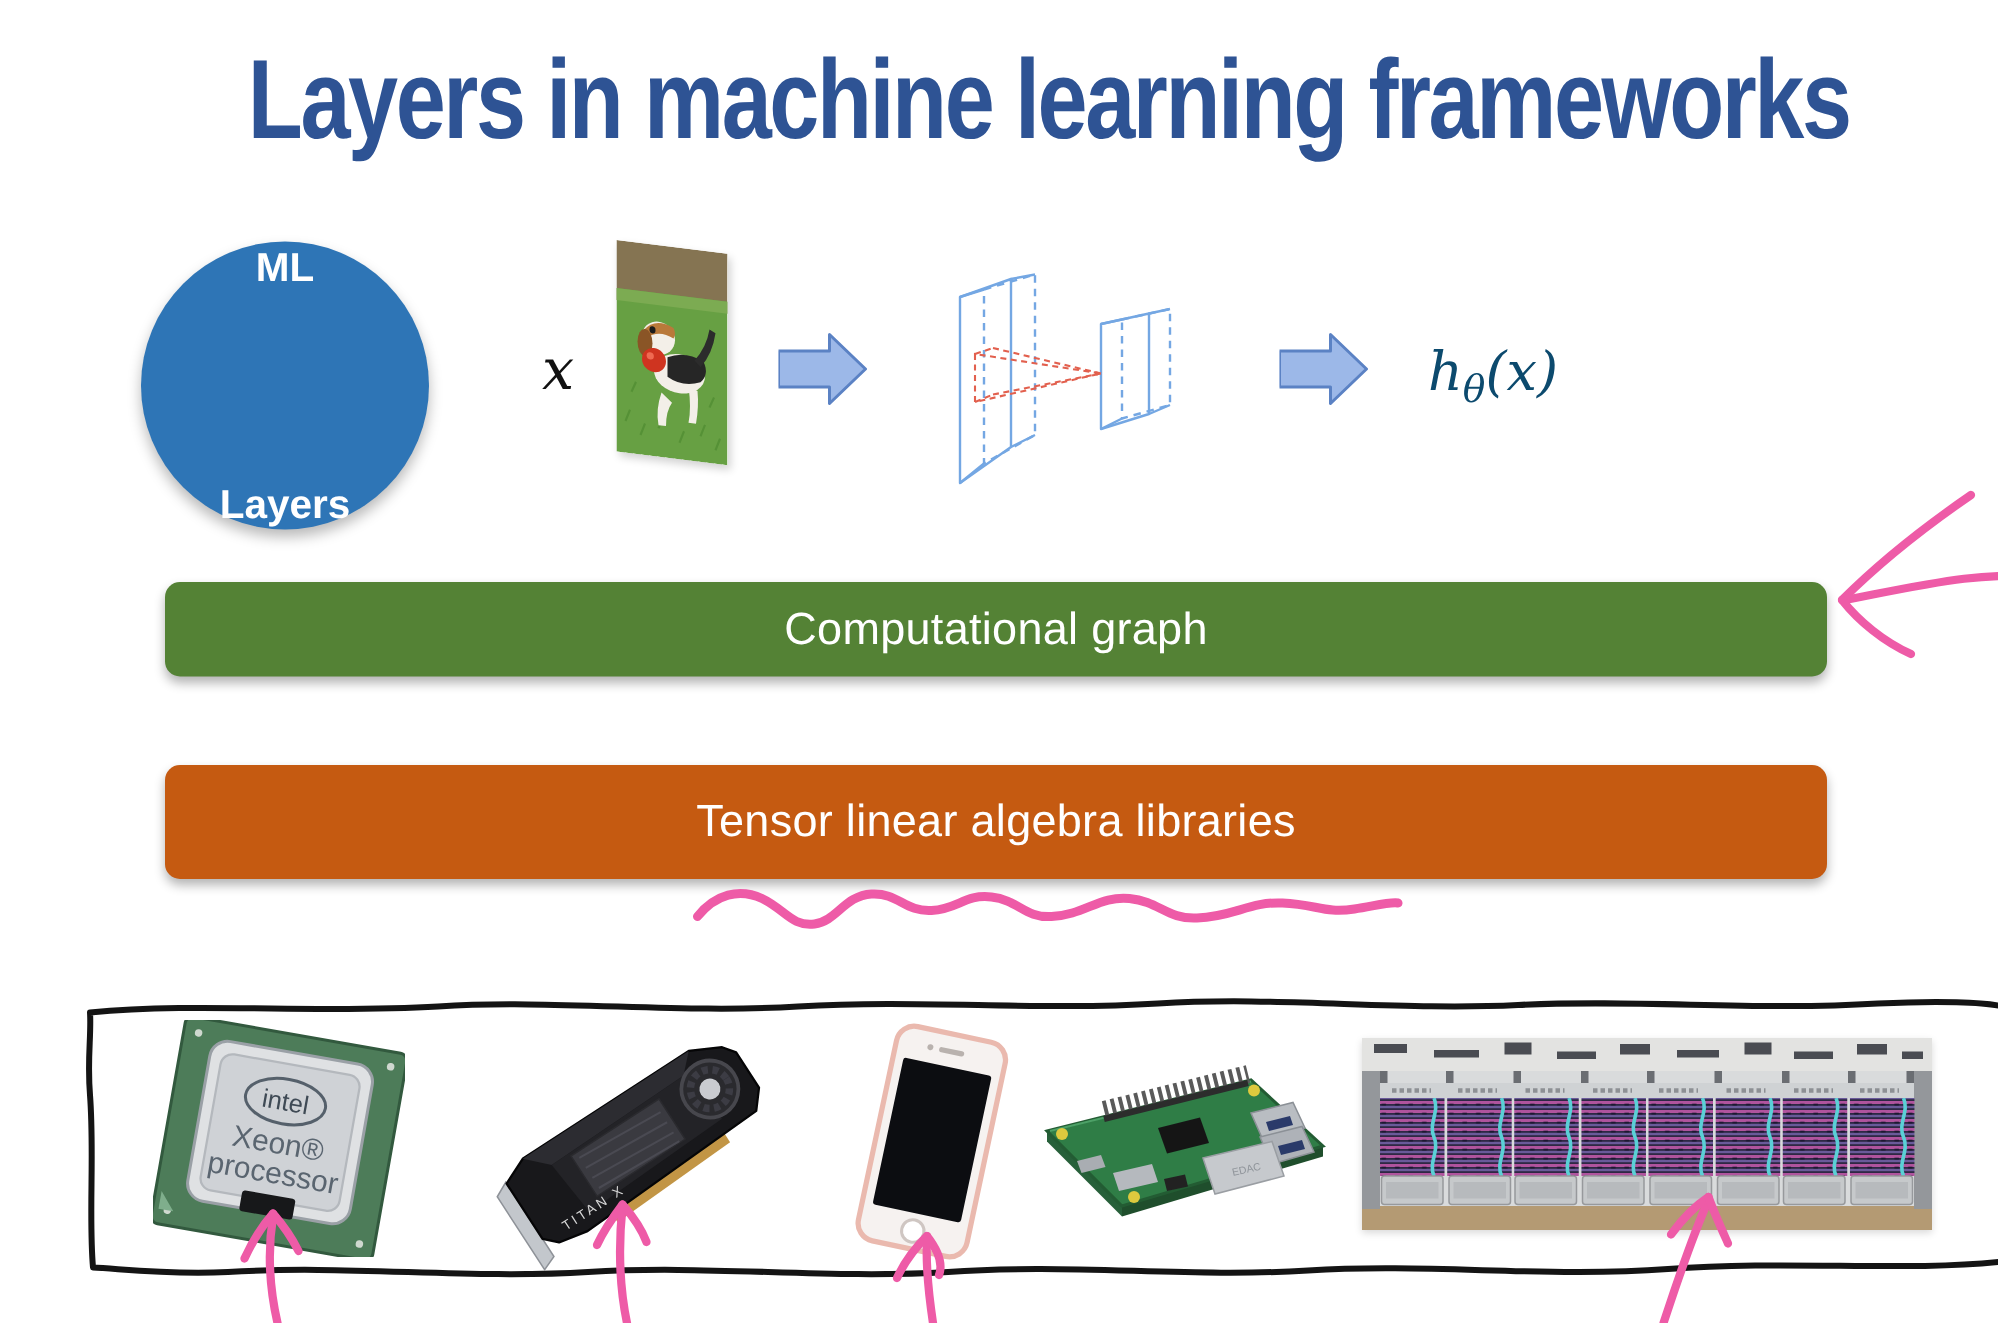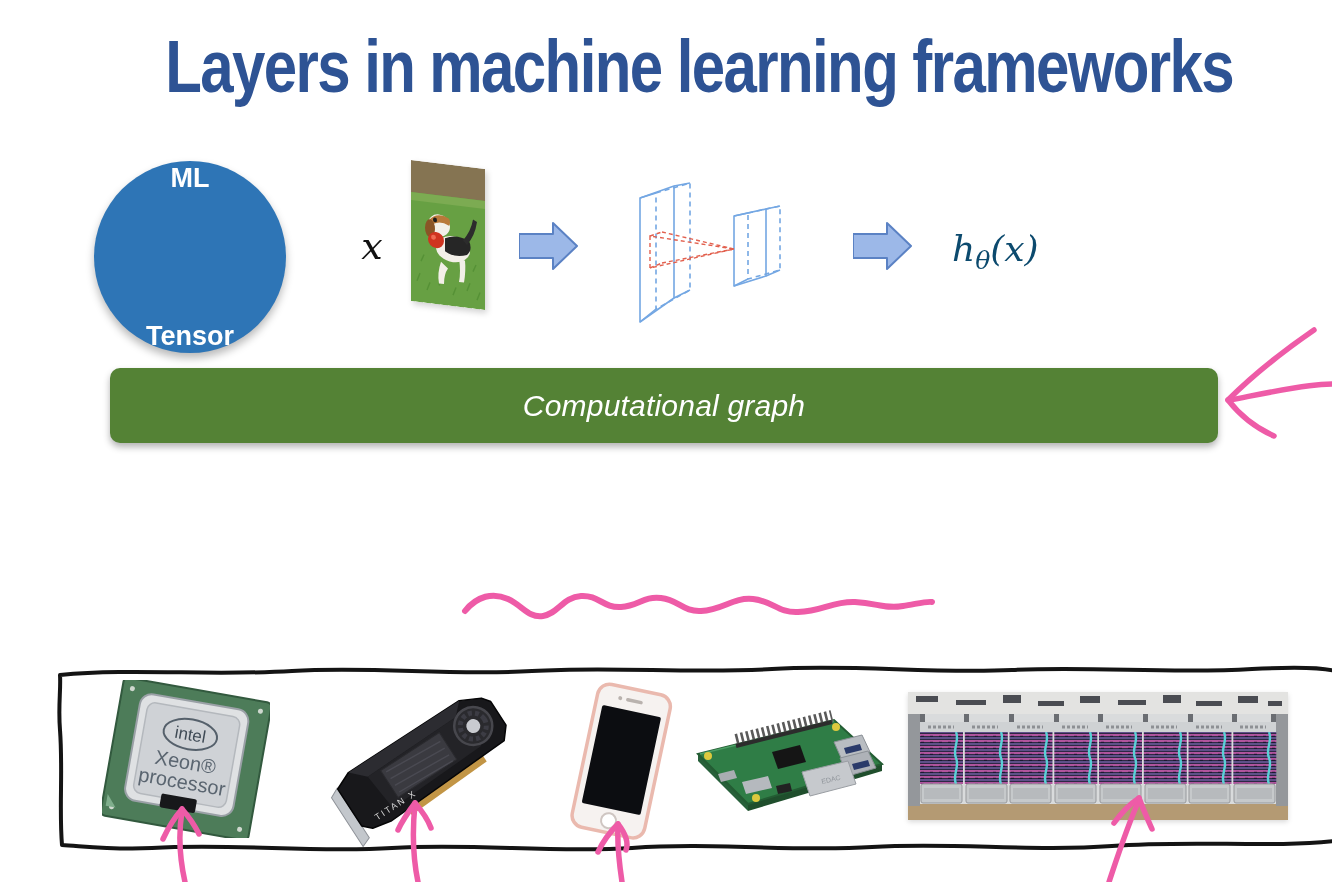--- a/index.html
+++ b/index.html
@@ -43,21 +43,21 @@
     line-height:50px; white-space:nowrap;
   }
   .formula sub { font-size:25px; font-style:italic; }
   
   .layer-bar {
     position:absolute; left:78px; width:1108px; border-radius:10px;
     box-shadow:0 4px 7px rgba(0,0,0,0.30);
     display:flex; align-items:center; justify-content:center;
     color:#ffffff; font-size:30px; letter-spacing:0.2px;
   }
-  .layer-bar.green  { top:368px; height:75px;font-style:italic; }
+  .layer-bar.green  { top:388px; height:63px; }
   .layer-bar.orange { top:510px; height:76px; }
   
   .hw { position:absolute; }
   .hw.cpu   { left:70px;  top:680px; width:168px; height:158px; }
   .hw.gpu   { left:292px; top:682px; width:200px; height:165px; }
   .hw.phone { left:528px; top:682px; width:122px; height:160px; }
   .hw.rpi   { left:652px; top:690px; width:212px; height:150px; }
   .hw.tpu   { left:876px; top:692px; width:380px; height:128px; box-shadow:0 2px 5px rgba(0,0,0,0.15); }
   
   .ink-overlay { position:absolute; left:0; top:0; width:1332px; height:882px; pointer-events:none; }
@@ -65,21 +65,21 @@
 </style>
 </head>
 <body>
 
 <div id="slide">
 
   <h1 class="slide-title" style="color: rgb(46, 83, 148);">Layers in machine learning frameworks</h1>
 
   <div class="ml-circle" style="background-color: rgb(46, 117, 182);">
     <span>ML</span>
-    <span>Tensor</span>
+    <span>Layers</span>
   </div>
 
   <div class="x-label">x</div>
 
   <div class="dog-photo">
     <svg width="74" height="141" viewBox="0 0 74 141">
       <rect x="0" y="0" width="74" height="40" fill="#857452"></rect>
       <rect x="0" y="32" width="74" height="109" fill="#67a043"></rect>
       <rect x="0" y="32" width="74" height="8" fill="#7cab52"></rect>
       <g stroke="#4f8a30" stroke-width="1.4" opacity="0.7">
@@ -131,20 +131,23 @@
       <polygon points="0,13 34,13 34,2 58,25 34,48 34,37 0,37" fill="#9CB8E8" stroke="#5B82C4" stroke-width="2" stroke-linejoin="round"></polygon>
     </svg>
   </div>
 
   <div class="formula">
     <span>h</span><sub>θ</sub><span>(x)</span>
   </div>
 
   <div class="layer-bar green" style="background-color: rgb(84, 130, 53);">
     <span>Computational graph</span>
+  </div>
+  <div class="layer-bar orange" style="background-color: rgb(197, 90, 17);">
+    <span>Tensor linear algebra libraries</span>
   </div>
 
   <div class="hw cpu">
     <svg width="168" height="158" viewBox="0 0 168 158">
       <g transform="translate(84,79) rotate(10) translate(-75,-70)">
         <rect x="0" y="0" width="150" height="140" rx="5" fill="#4d7c59" stroke="#32593e" stroke-width="2"></rect>
         <circle cx="10" cy="10" r="2.5" fill="#cfd8cf"></circle>
         <circle cx="140" cy="10" r="2.5" fill="#cfd8cf"></circle>
         <circle cx="10" cy="130" r="2.5" fill="#cfd8cf"></circle>
         <circle cx="140" cy="130" r="2.5" fill="#cfd8cf"></circle>

